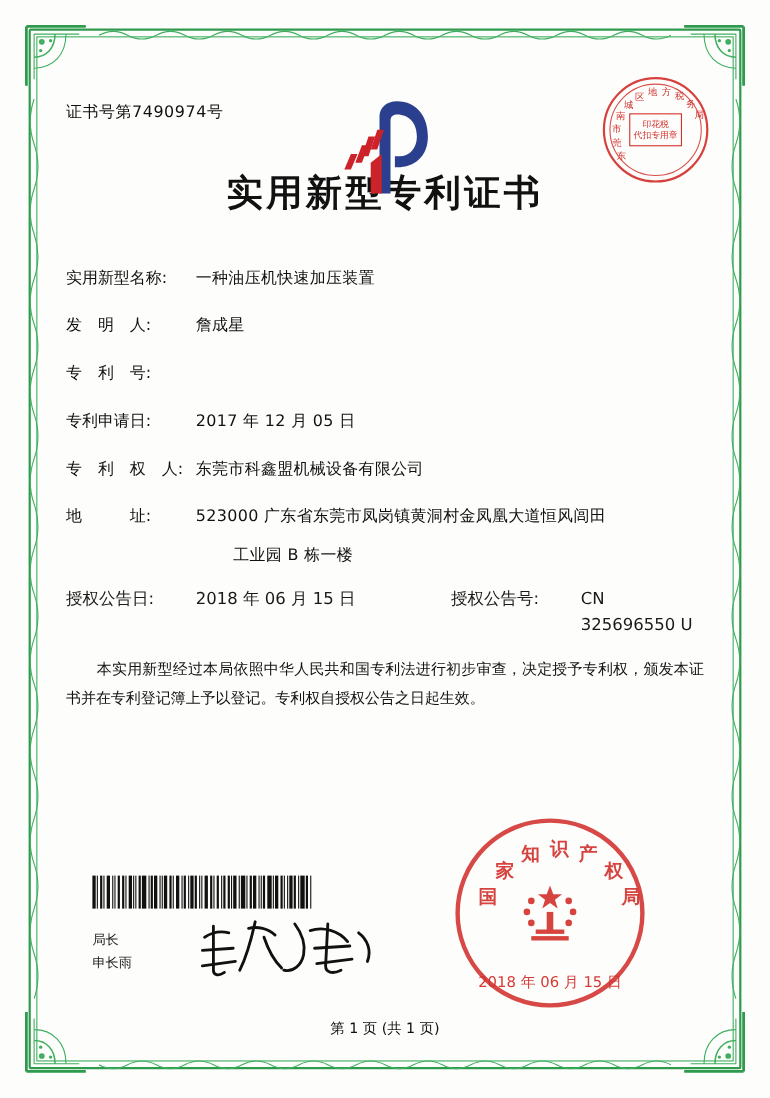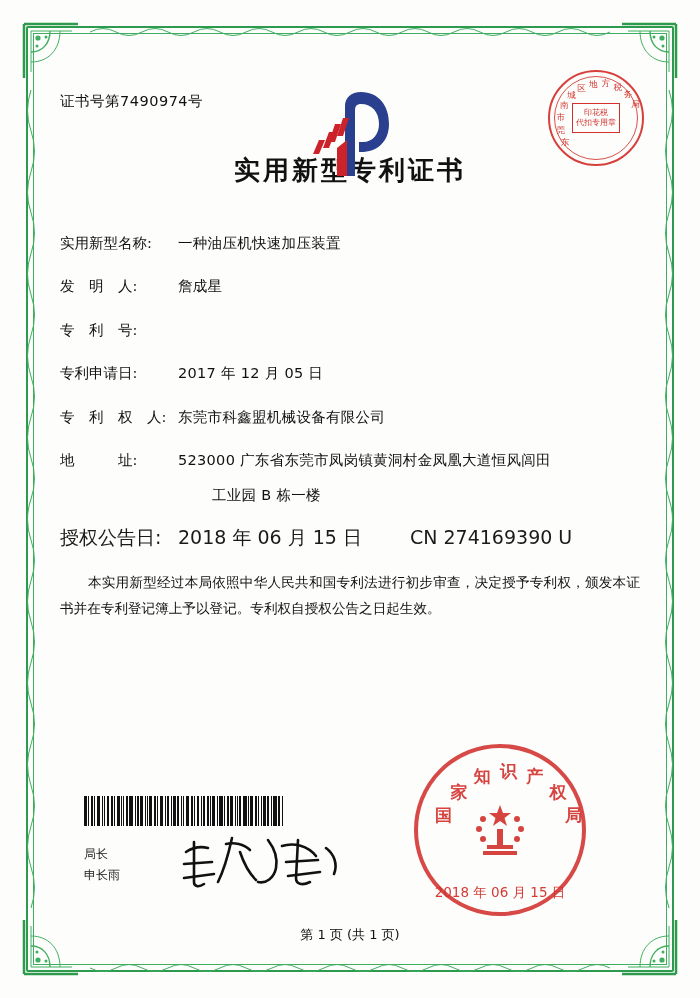--- a/index.html
+++ b/index.html
@@ -137,21 +137,21 @@
     font-size: 8.5px;
     font-family: "DejaVu Sans", sans-serif;
     transform-origin: 0 0;
     white-space: nowrap;
   }
 
   .title {
     text-align: center;
     font-family: "DejaVu Serif", "Liberation Serif", serif;
     font-weight: bold;
-    font-size: 26px;
+    font-size: 33px;
     letter-spacing: 3px;
     margin-top: 42px;
     color: #111;
   }
 
   .fields {
     margin-top: 44px;
     font-size: 14.5px;
     line-height: 1.55;
   }
@@ -174,21 +174,21 @@
   .fvalue .line2 {
     display: block;
     margin-top: 12px;
     padding-left: 34px;
   }
 
   .two-col {
     display: flex;
     margin-top: -4px;
     margin-bottom: 16px;
-    font-size: 19px;
+    font-size: 15px;
   }
   .two-col .col {
     display: flex;
   }
   .two-col .col.left { width: 350px; flex: 0 0 350px; }
   .two-col .col .lbl { width: 118px; flex: 0 0 118px; white-space: pre; }
 
   .paras {
     margin-top: 10px;
     font-size: 13.6px;
@@ -440,21 +440,22 @@
           <span class="line2">工业园 B 栋一楼</span>
         </div>
       </div>
 
       <div class="two-col">
         <div class="col left">
           <div class="lbl">授权公告日:</div>
           <div>2018 年 06 月 15 日</div>
         </div>
         <div class="col">
-          <div>CN 274169390 U</div>
+          <div class="lbl">授权公告号:</div>
+          <div>CN 325696550 U</div>
         </div>
       </div>
     </div>
 
     <div class="paras">
       <p>本实用新型经过本局依照中华人民共和国专利法进行初步审查，决定授予专利权，颁发本证书并在专利登记簿上予以登记。专利权自授权公告之日起生效。</p>
     </div>
 
     <div class="barcode">
       <i style="width:3px"></i>

